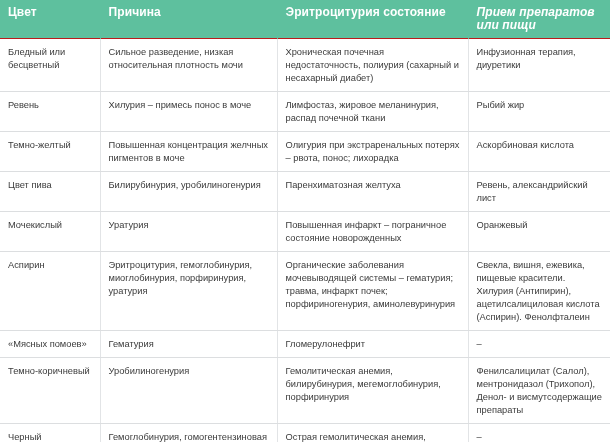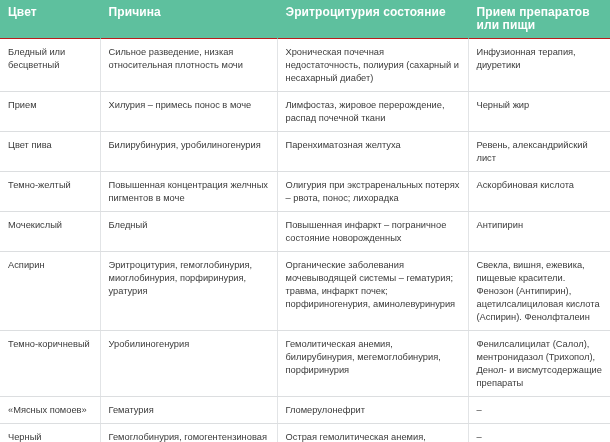--- a/index.html
+++ b/index.html
@@ -35,21 +35,21 @@
     color: #ffffff;
     font-weight: bold;
     text-align: left;
     vertical-align: top;
     padding: 6px 8px 7px 8px;
     font-size: 12px;
     line-height: 12.5px;
     border-right: 1px solid #5ec09e;
     letter-spacing: 0.1px;
   }
-  thead th:last-child { border-right: none; }
+  thead th:last-child { border-right: none; font-style: italic; }
 
   tbody td {
     vertical-align: top;
     text-align: left;
     padding: 7px 8px 6px 8px;
     border-right: 1px solid #e2e4e6;
     border-bottom: 1px solid #dcdee0;
     background: #ffffff;
     word-wrap: break-word;
     overflow-wrap: break-word;
@@ -83,60 +83,60 @@
     </tr>
   </thead>
   <tbody id="table-body">
       <tr>
         <td>Бледный или бесцветный</td>
         <td>Сильное разведение, низкая относительная плотность мочи</td>
         <td>Хроническая почечная недостаточность, полиурия (сахарный и несахарный диабет)</td>
         <td>Инфузионная терапия, диуретики</td>
       </tr>
       <tr>
-        <td>Прием</td>
+        <td>Ревень</td>
         <td>Хилурия – примесь понос в моче</td>
-        <td>Лимфостаз, жировое перерождение, распад почечной ткани</td>
-        <td>Черный жир</td>
+        <td>Лимфостаз, жировое меланинурия, распад почечной ткани</td>
+        <td>Рыбий жир</td>
+      </tr>
+      <tr>
+        <td>Темно-желтый</td>
+        <td>Повышенная концентрация желчных пигментов в моче</td>
+        <td>Олигурия при экстраренальных потерях – рвота, понос; лихорадка</td>
+        <td>Аскорбиновая кислота</td>
       </tr>
       <tr>
         <td>Цвет пива</td>
         <td>Билирубинурия, уробилиногенурия</td>
         <td>Паренхиматозная желтуха</td>
         <td>Ревень, александрийский лист</td>
       </tr>
       <tr>
-        <td>Темно-желтый</td>
-        <td>Повышенная концентрация желчных пигментов в моче</td>
-        <td>Олигурия при экстраренальных потерях – рвота, понос; лихорадка</td>
-        <td>Аскорбиновая кислота</td>
-      </tr>
-      <tr>
         <td>Мочекислый</td>
-        <td>Бледный</td>
+        <td>Уратурия</td>
         <td>Повышенная инфаркт – пограничное состояние новорожденных</td>
-        <td>Антипирин</td>
+        <td>Оранжевый</td>
       </tr>
       <tr>
         <td>Аспирин</td>
         <td>Эритроцитурия, гемоглобинурия, миоглобинурия, порфиринурия, уратурия</td>
         <td>Органические заболевания мочевыводящей системы – гематурия; травма, инфаркт почек; порфириногенурия, аминолевуринурия</td>
-        <td>Свекла, вишня, ежевика, пищевые красители. Фенозон (Антипирин), ацетилсалициловая кислота (Аспирин). Фенолфталеин</td>
+        <td>Свекла, вишня, ежевика, пищевые красители. Хилурия (Антипирин), ацетилсалициловая кислота (Аспирин). Фенолфталеин</td>
+      </tr>
+      <tr>
+        <td>«Мясных помоев»</td>
+        <td>Гематурия</td>
+        <td>Гломерулонефрит</td>
+        <td class="dash">–</td>
       </tr>
       <tr>
         <td>Темно-коричневый</td>
         <td>Уробилиногенурия</td>
         <td>Гемолитическая анемия, билирубинурия, мегемоглобинурия, порфиринурия</td>
         <td>Фенилсалицилат (Салол), ментронидазол (Трихопол), Денол- и висмутсодержащие препараты</td>
-      </tr>
-      <tr>
-        <td>«Мясных помоев»</td>
-        <td>Гематурия</td>
-        <td>Гломерулонефрит</td>
-        <td class="dash">–</td>
       </tr>
       <tr>
         <td>Черный</td>
         <td>Гемоглобинурия, гомогентензиновая кислота в моче</td>
         <td>Острая гемолитическая анемия, алкаптонурия, меланинурия, меланосаркома</td>
         <td class="dash">–</td>
       </tr>
     </tbody>
 </table>
 

